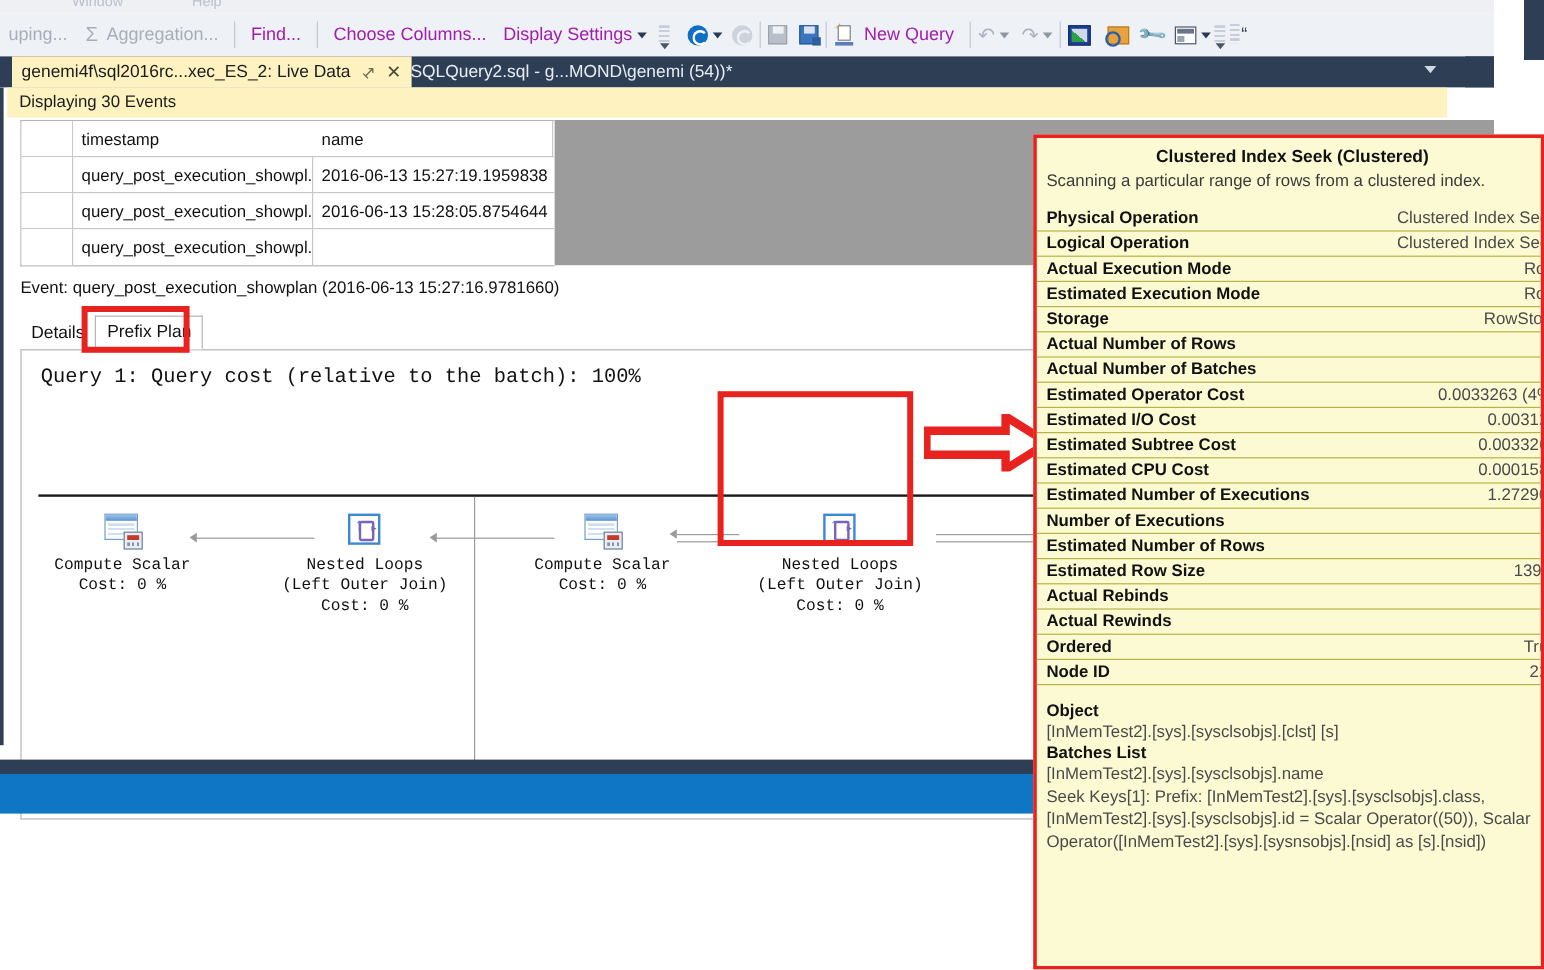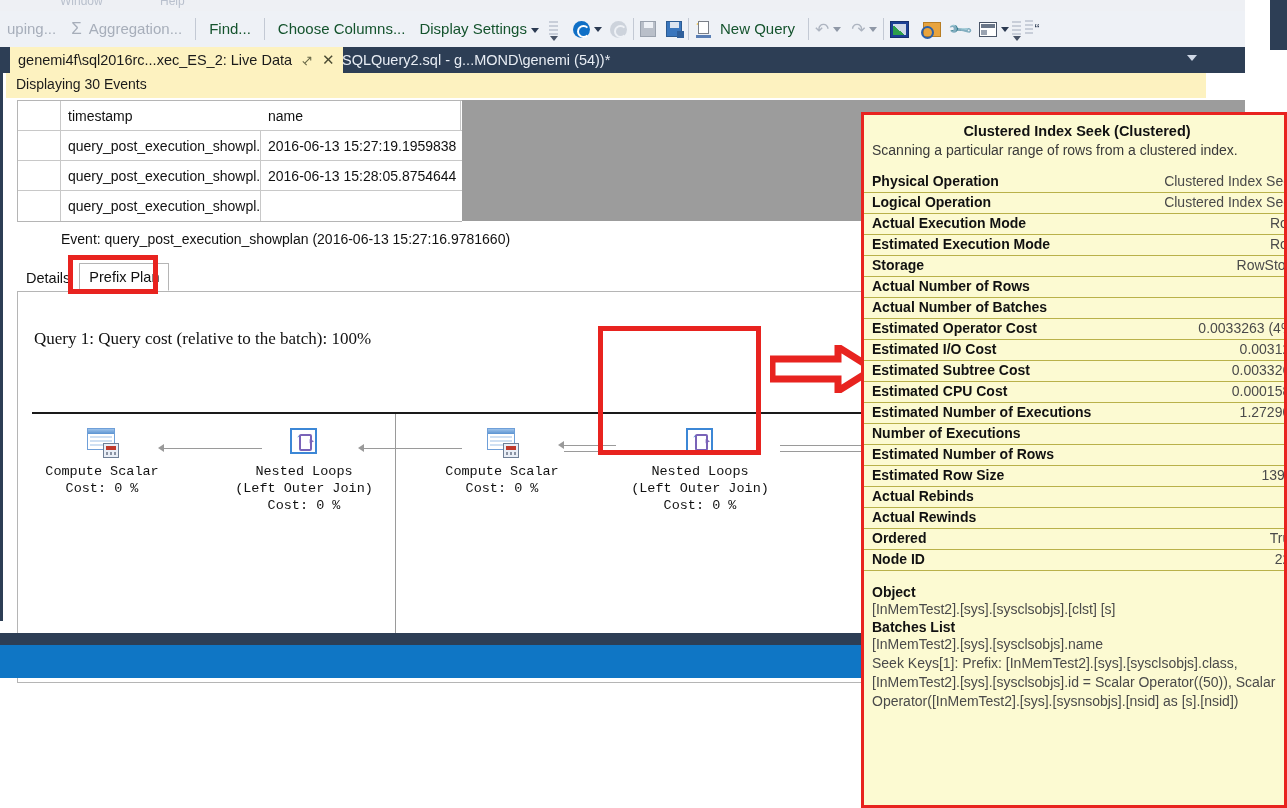--- a/index.html
+++ b/index.html
@@ -8,21 +8,21 @@
   #root { position:relative; width:1287px; height:808px; background:#ffffff; }
 
   
   .menustrip { position:absolute; left:0; top:0; width:1245px; height:11px;
                background:#eef0f4; overflow:hidden; }
   .menustrip .mtxt { position:absolute; top:-6px; font-size:12px; color:#b9c0cd; }
 
   
   .toolbar { position:absolute; left:0; top:11px; width:1245px; height:36px;
              background:#eef1f6; display:flex; align-items:center; }
-  .tb-item { font-size:15px; color:#14532d; padding:0 7px; white-space:nowrap; line-height:36px; }
+  .tb-item { font-size:15px; color:#a21caf; padding:0 7px; white-space:nowrap; line-height:36px; }
   .tb-item.dim { color:#a7aeba; }
   .tb-sep { width:1px; height:22px; background:#c3c9d4; margin:0 6px; }
   .sigma { font-size:17px; color:#a7aeba; padding-left:8px; }
   .caret-d { display:inline-block; width:0;height:0;border-left:4px solid transparent;
              border-right:4px solid transparent;border-top:5px solid #2b3a52;
              margin-left:4px; vertical-align:middle; }
   .caret-d.grey{border-top-color:#8f98a7;}
 
   .icn { display:inline-block; vertical-align:middle; position:relative; }
   .ic-overflow { width:13px;height:24px; position:relative; margin-left:2px;}
@@ -99,34 +99,34 @@
   .grow:last-child{border-bottom:none;}
   .gcell { display:flex; align-items:center; font-size:14px; color:#111; padding-left:7px;
            border-right:1px solid #c8c8c8; overflow:hidden; white-space:nowrap; }
   .g-sel { width:43px; background:#ffffff; padding-left:0; }
   .g-name{ width:200px; }
   .g-ts { width:200px; border-right:none;}
   .grid-head .gcell{ background:#ffffff; }
   .gridright { position:absolute; left:459px; top:27px; width:785px; height:121px; background:#9c9c9c; }
 
   
-  .eventline { position:absolute; left:14px; top:158px; font-size:14px; color:#111; white-space:nowrap;margin-left:44px;}
+  .eventline { position:absolute; left:14px; top:158px; font-size:14px; color:#111; white-space:nowrap;}
 
   
   .dtabs { position:absolute; left:14px; top:188px; height:30px; display:flex; align-items:flex-end; }
   .dtab { font-size:14.5px; color:#111; padding:5px 9px 5px 9px; }
   .dtab.sel { background:#ffffff; border:1px solid #b5b5b5; border-bottom:1px solid #fff; position:relative; z-index:3;}
   .hl-qp { position:absolute; left:65px; top:182px; width:90px; height:39px;
            border:5px solid #e8231f; z-index:4; pointer-events:none; }
 
   
   .plan { position:absolute; left:14px; top:218px; width:1216px; height:392px;
           background:#ffffff; border:1px solid #b5b5b5; overflow:hidden; }
-  .plantitle { position:absolute; left:16px; top:13px; font-family:Liberation Serif, serif;
-               font-size:17px; color:#111; letter-spacing:0px; white-space:nowrap;margin-top:24px; }
+  .plantitle { position:absolute; left:16px; top:13px; font-family:Liberation Mono, monospace;
+               font-size:17px; color:#111; letter-spacing:0px; white-space:nowrap; }
   .planrule { position:absolute; left:14px; top:120px; width:1190px; height:2px; background:#1a1a1a; }
 
   .node { position:absolute; text-align:center; font-family:"Liberation Mono", monospace;
           font-size:13.5px; color:#111; line-height:17px; white-space:nowrap; }
   .node .cap { display:block; }
   .nicon { width:34px; height:30px; margin:0 auto 5px auto; position:relative; }
 
   
   .ics-table { position:absolute; left:2px; top:0; width:28px; height:22px; background:#fff;
                border:1px solid #6f9fd8; }

